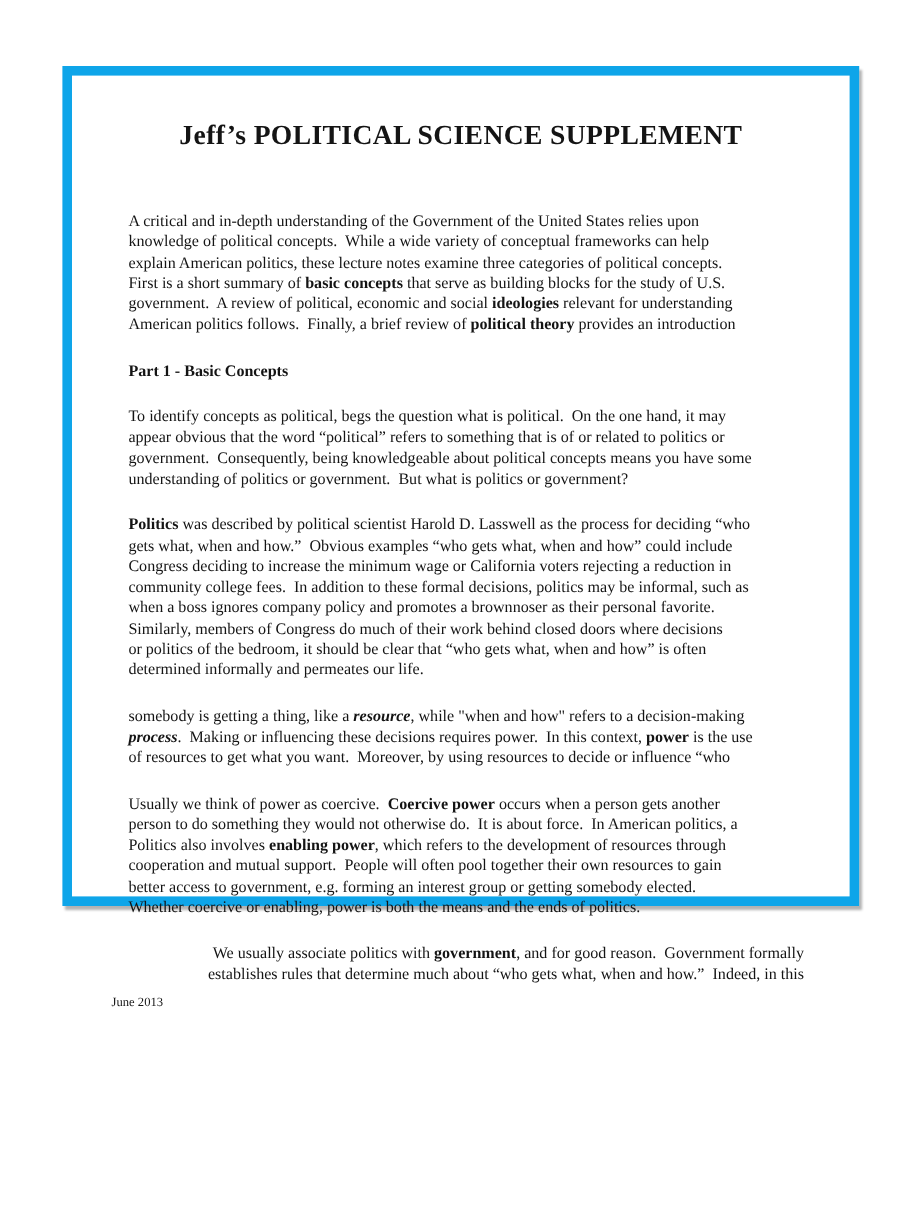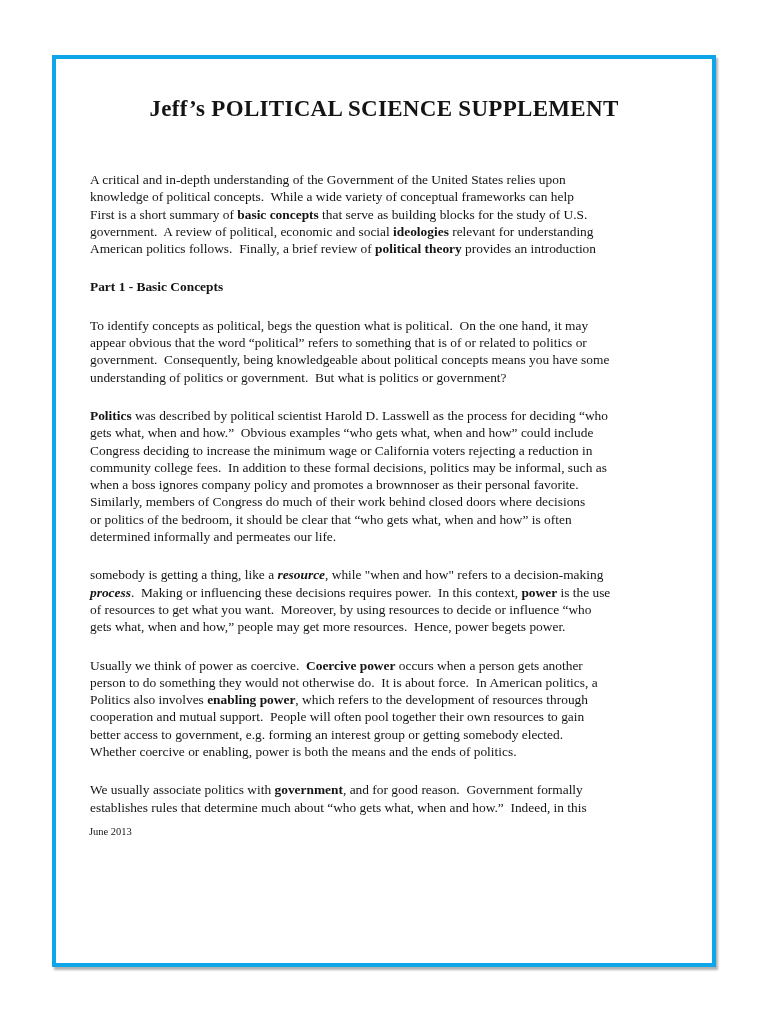--- a/index.html
+++ b/index.html
@@ -16,50 +16,50 @@
     position: relative;
     width: 768px;
     height: 1024px;
     background: #ffffff;
   }
   .page {
     position: absolute;
     left: 52px;
     top: 55px;
     width: 664px;
-    height: 912px;
+    height: 700px;
     box-sizing: border-box;
     background: #ffffff;
-    border: 4px solid #0ea5e9;
+    border: 8px solid #0ea5e9;
     box-shadow: 2px 3px 2px rgba(0,0,0,0.30);
   }
   .title {
     margin: 36px 10px 0 10px;
     text-align: center;
     font-size: 23px;
     line-height: 28px;
     font-weight: 700;
     letter-spacing: 0.3px;
     color: #141414;
   }
   .subtitle {
     margin-top: 3px;
     text-align: center;
     font-size: 13px;
     line-height: 17px;
     color: #161616;
   }
   .doc-body {
-    margin: 48px 38px 0 34px;
+    margin: 48px 38px 0 47px;
     font-size: 13.4px;
     line-height: 17.3px;
     color: #141414;
   }
   .para { margin: 0 0 21px 0; }
-  .para:last-child { margin-bottom: 0; }
+  .para:last-child { margin-bottom: 0; text-align: right; }
   .line { white-space: pre; }
   .seg-n { font-weight: 400; font-style: normal; }
   .seg-b { font-weight: 700; font-style: normal; }
   .seg-i { font-weight: 700; font-style: italic; }
   .heading .line { font-weight: 700; }
   .footer {
     margin: 9px 16px 0 33px;
     font-size: 10.5px;
     line-height: 13px;
     color: #161616;
@@ -68,20 +68,21 @@
 </head>
 <body>
 
 <div class="canvas">
   <div class="page">
     <h1 class="title">Jeff’s POLITICAL SCIENCE SUPPLEMENT</h1>
     <div class="doc-body">
         <div class="para">
           <div class="line"><span class="seg-n">A critical and in-depth understanding of the Government of the United States relies upon</span></div>
           <div class="line"><span class="seg-n">knowledge of political concepts.  While a wide variety of conceptual frameworks can help</span></div>
+          <div class="line"><span class="seg-n">explain American politics, these lecture notes examine three categories of political concepts.</span></div>
           <div class="line"><span class="seg-n">First is a short summary of </span><span class="seg-b">basic concepts</span><span class="seg-n"> that serve as building blocks for the study of U.S.</span></div>
           <div class="line"><span class="seg-n">government.  A review of political, economic and social </span><span class="seg-b">ideologies</span><span class="seg-n"> relevant for understanding</span></div>
           <div class="line"><span class="seg-n">American politics follows.  Finally, a brief review of </span><span class="seg-b">political theory</span><span class="seg-n"> provides an introduction</span></div>
         </div>
         <div class="para heading">
           <div class="line"><span class="seg-b">Part 1 - Basic Concepts</span></div>
         </div>
         <div class="para">
           <div class="line"><span class="seg-n">To identify concepts as political, begs the question what is political.  On the one hand, it may</span></div>
           <div class="line"><span class="seg-n">appear obvious that the word “political” refers to something that is of or related to politics or</span></div>
@@ -95,21 +96,20 @@
           <div class="line"><span class="seg-n">community college fees.  In addition to these formal decisions, politics may be informal, such as</span></div>
           <div class="line"><span class="seg-n">when a boss ignores company policy and promotes a brownnoser as their personal favorite.</span></div>
           <div class="line"><span class="seg-n">Similarly, members of Congress do much of their work behind closed doors where decisions</span></div>
           <div class="line"><span class="seg-n">or politics of the bedroom, it should be clear that “who gets what, when and how” is often</span></div>
           <div class="line"><span class="seg-n">determined informally and permeates our life.</span></div>
         </div>
         <div class="para">
           <div class="line"><span class="seg-n">somebody is getting a thing, like a </span><span class="seg-i">resource</span><span class="seg-n">, while "when and how" refers to a decision-making</span></div>
           <div class="line"><span class="seg-i">process</span><span class="seg-n">.  Making or influencing these decisions requires power.  In this context, </span><span class="seg-b">power</span><span class="seg-n"> is the use</span></div>
           <div class="line"><span class="seg-n">of resources to get what you want.  Moreover, by using resources to decide or influence “who</span></div>
-          <div class="line"><span class="seg-n">gets what, when and how,” people may get more resources.  Hence, power begets power.</span></div>
         </div>
         <div class="para">
           <div class="line"><span class="seg-n">Usually we think of power as coercive.  </span><span class="seg-b">Coercive power</span><span class="seg-n"> occurs when a person gets another</span></div>
           <div class="line"><span class="seg-n">person to do something they would not otherwise do.  It is about force.  In American politics, a</span></div>
           <div class="line"><span class="seg-n">Politics also involves </span><span class="seg-b">enabling power</span><span class="seg-n">, which refers to the development of resources through</span></div>
           <div class="line"><span class="seg-n">cooperation and mutual support.  People will often pool together their own resources to gain</span></div>
           <div class="line"><span class="seg-n">better access to government, e.g. forming an interest group or getting somebody elected.</span></div>
           <div class="line"><span class="seg-n">Whether coercive or enabling, power is both the means and the ends of politics.</span></div>
         </div>
         <div class="para">

